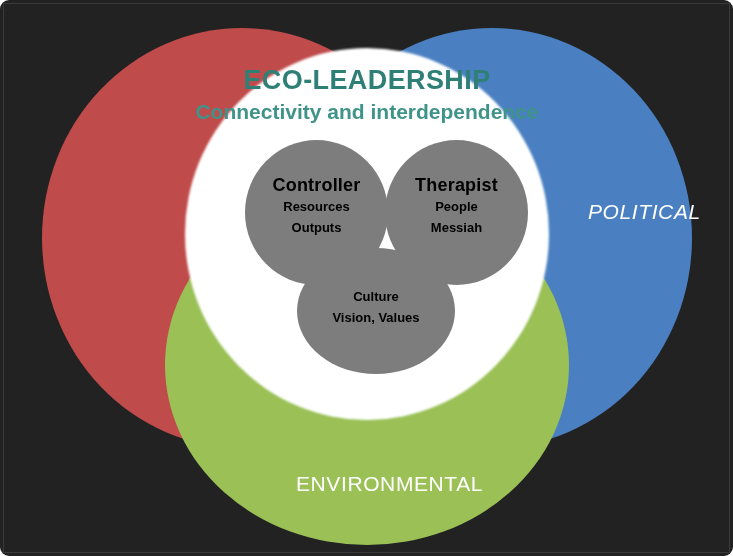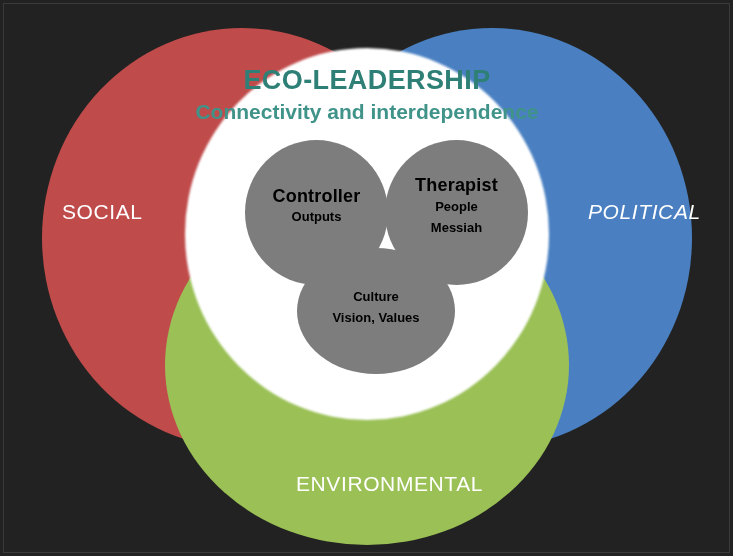--- a/index.html
+++ b/index.html
@@ -11,20 +11,21 @@
   body {
     font-family: "Liberation Sans", sans-serif;
   }
 
   #canvas {
     position: relative;
     width: 733px;
     height: 556px;
     background: #222222;
     overflow: hidden;
+    border-radius: 9px;
   }
 
   
   #frame {
     position: absolute;
     left: 3px;
     top: 3px;
     right: 3px;
     bottom: 3px;
     border: 1px solid #3a3a3a;
@@ -188,40 +189,40 @@
   </div>
 
   <div id="eco-heading">
     <div id="eco-title" style="color: rgb(46, 128, 118);">ECO-LEADERSHIP</div>
     <div id="eco-subtitle" style="color: rgb(63, 147, 137);">Connectivity and  interdependence</div>
   </div>
 
   <div class="grey-node" id="node-controller" style="background: rgb(125, 125, 125);">
     <div class="node-inner">
       <div class="node-title">Controller</div>
+      <div class="node-sub">Resources</div>
       <div class="node-sub">Outputs</div>
     </div>
   </div>
 
   <div class="grey-node" id="node-therapist" style="background: rgb(125, 125, 125);">
     <div class="node-inner">
       <div class="node-title">Therapist</div>
       <div class="node-sub">People</div>
       <div class="node-sub">Messiah</div>
     </div>
   </div>
 
   <div class="grey-node" id="node-messiah" style="background: rgb(125, 125, 125);">
     <div class="node-inner">
       <div class="node-sub">Culture</div>
       <div class="node-sub">Vision,  Values</div>
     </div>
   </div>
 
-  <div class="region-label" id="label-social">SOCIAL</div>
 
   <div class="region-label" id="label-political">POLITICAL</div>
 
   <div class="region-label" id="label-environmental">ENVIRONMENTAL</div>
 
   <div id="frame"></div>
 
 </div>
 
 </body></html>

